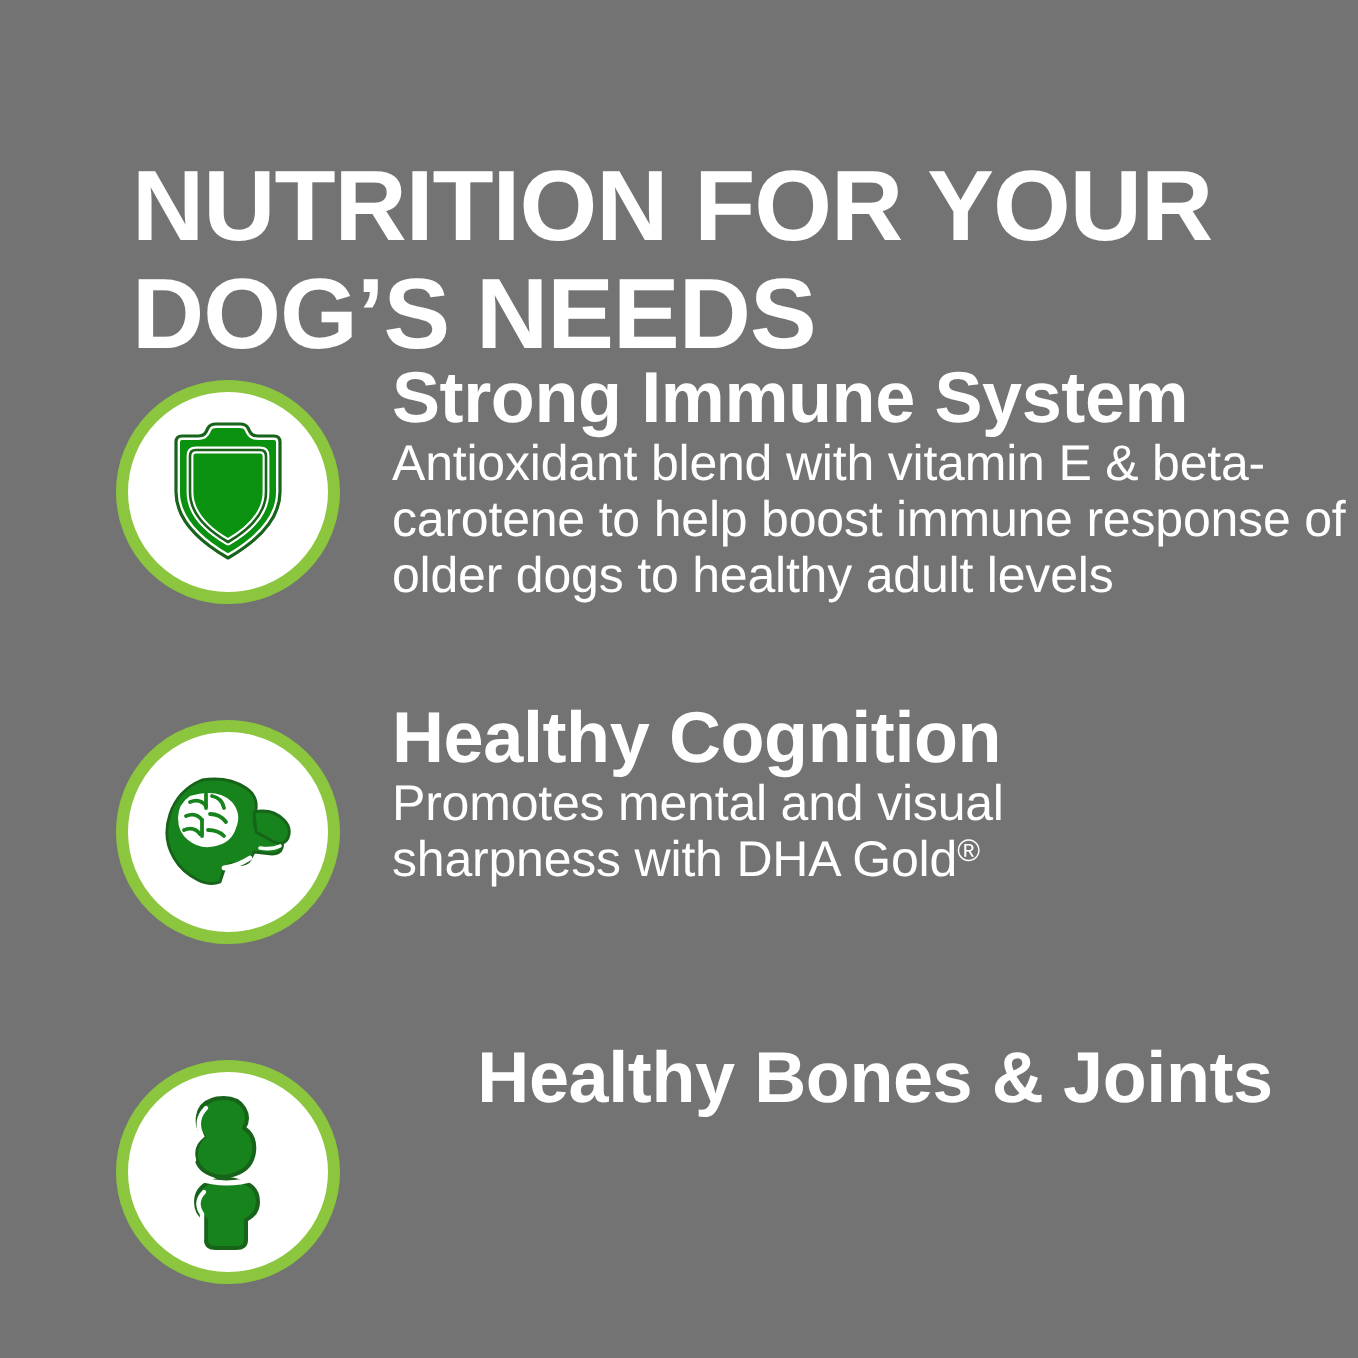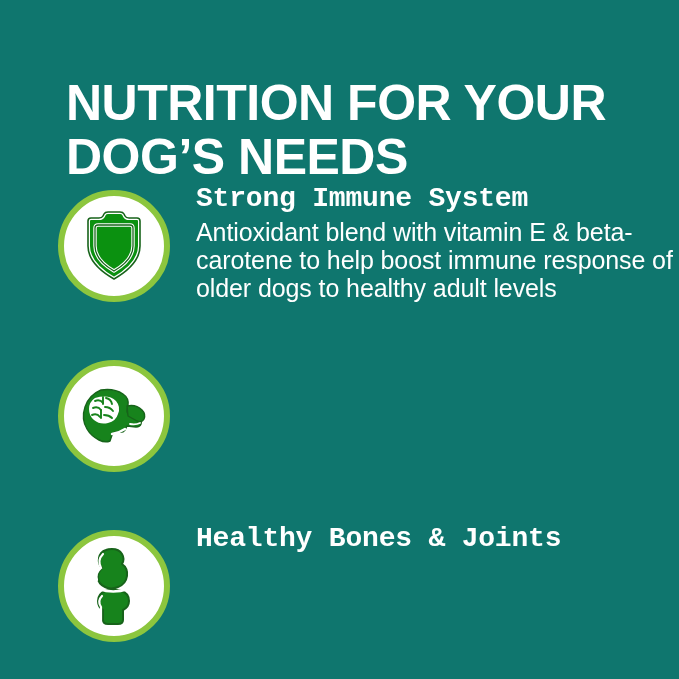--- a/index.html
+++ b/index.html
@@ -13,21 +13,21 @@
     background: #0b9110;
     font-family: "Liberation Sans", sans-serif;
     overflow: hidden;
     -webkit-font-smoothing: antialiased;
   }
 
   .poster {
     position: relative;
     width: 679px;
     height: 679px;
-    background: #0f766e;
+    background: #737373;
     box-sizing: border-box;
   }
 
   
   .poster-title {
     position: absolute;
     left: 66px;
     top: 42px;
     width: 560px;
     color: #ffffff;
@@ -51,20 +51,21 @@
   .feature {
     position: relative;
     display: flex;
     align-items: flex-start;
     padding-left: 58px;
     margin-bottom: 44px;
   }
 
   .feature:last-child {
     margin-bottom: 0;
+    text-align: center;
   }
 
   
   .icon-badge {
     flex: 0 0 auto;
     width: 112px;
     height: 112px;
     border-radius: 50%;
     background: #ffffff;
     border: 6px solid #8cc63e;
@@ -82,23 +83,23 @@
   
   .feature-text {
     flex: 1 1 auto;
     padding-left: 26px;
     padding-top: 6px;
     min-width: 0;
   }
 
   .feature-heading {
     color: #ffffff;
-    font-family: Liberation Mono, monospace;
+    font-family: Liberation Sans, sans-serif;
     font-weight: bold;
-    font-size: 28px;
+    font-size: 36px;
     line-height: 34px;
     letter-spacing: -0.2px;
     margin: 0 0 2px 0;
   }
 
   .feature-body {
     color: #ffffff;
     font-family: "Liberation Sans", sans-serif;
     font-weight: normal;
     font-size: 25px;
@@ -161,20 +162,25 @@
               <path d="M26 32 Q31 32 34 35"></path>
               <path d="M25 14 L25 21"></path>
               <path d="M23 27 L23 35"></path>
             </g>
 
             <path d="M34 51 Q41 50 47 46" fill="none" stroke="#ffffff" stroke-width="2.4" stroke-linecap="round"></path>
             <path d="M52 41 Q58 42 62 40" fill="none" stroke="#ffffff" stroke-width="1.8" stroke-linecap="round"></path>
           </svg>
         </span>
       </div>
+      <div class="feature-text">
+        <div class="feature-heading">Healthy Cognition</div>
+        <div class="feature-body"><span>Promotes mental and visual
+sharpness with DHA Gold</span><sup>®</sup></div>
+      </div>
     </div>
 
     <div class="feature">
       <div class="icon-badge">
         <span>
           <svg width="60" height="80" viewBox="0 0 60 80" aria-hidden="true">
 
             <path d="M22 4 Q16 6 15 12 Q14 18 18 22 Q14 26 14 31 Q14 38 21 41 Q27 44 34 41 Q42 38 43 30 Q44 22 38 18 Q41 13 38 8 Q35 3 28 3 Q24 3 22 4 Z" fill="#17831c" stroke="#17631a" stroke-width="2" stroke-linejoin="round"></path>
 
             <path d="M21 45 Q14 48 14 55 Q14 61 19 64 L19 74 Q19 78 24 78 L34 78 Q39 78 39 74 L39 64 Q45 61 45 55 Q45 47 37 45 Q29 42 21 45 Z" fill="#17831c" stroke="#17631a" stroke-width="2" stroke-linejoin="round"></path>

